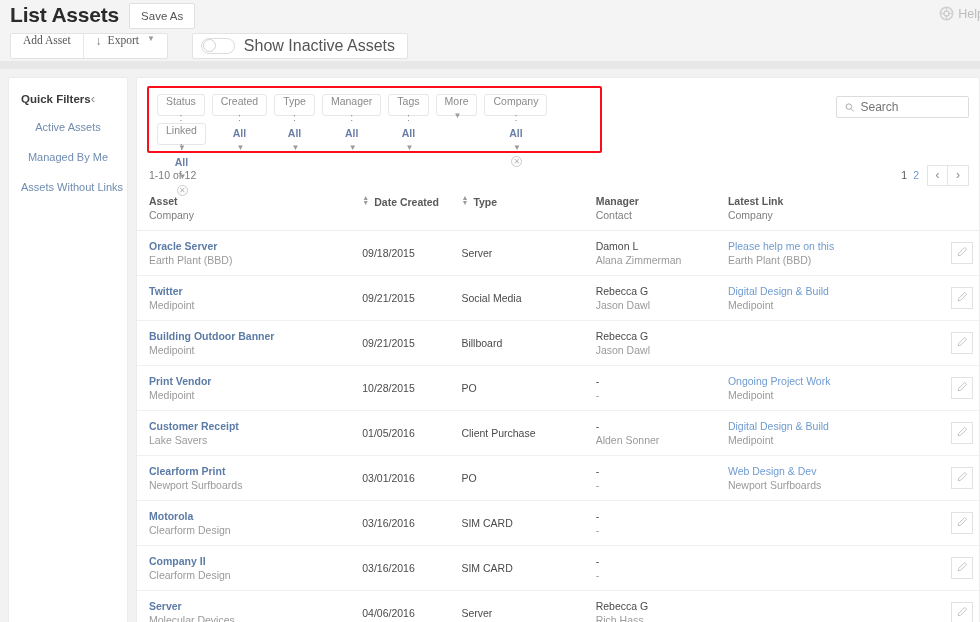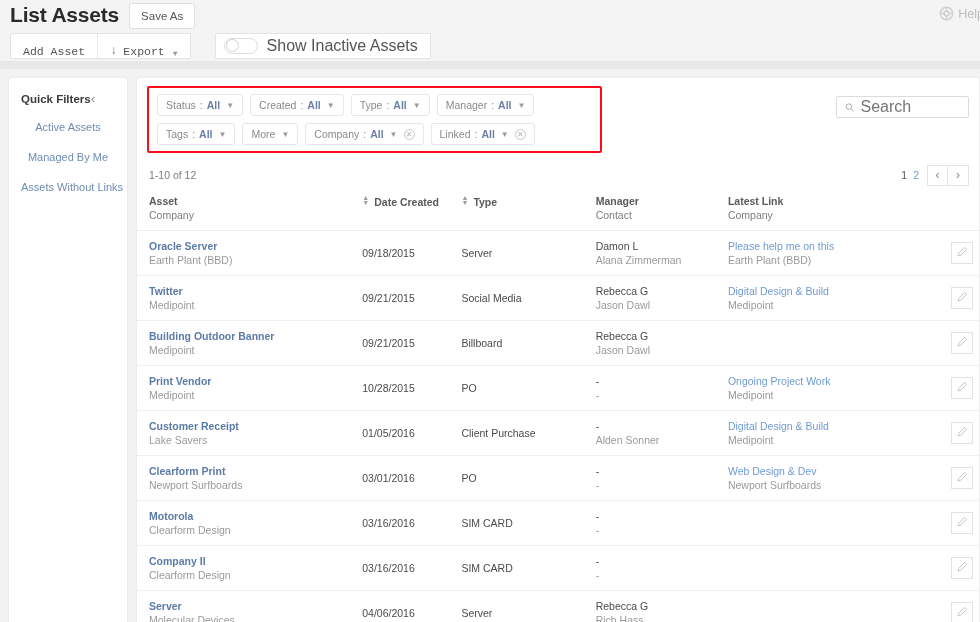--- a/index.html
+++ b/index.html
@@ -63,29 +63,29 @@
   .tb-group {
     display: flex;
     background: #fff;
     border: 1px solid #e3e3e3;
     border-radius: 2px;
     height: 26px;
     align-items: stretch;
   }
   .tb-btn {
     display: flex;
-    align-items: flex-end;
+    align-items: flex-start;
     gap: 6px;
     padding: 0 12px;
     font-size: 11.5px;
     color: #555;
     background: transparent;
     border: none;
     cursor: pointer;
-    font-family: Liberation Mono, monospace;
+    font-family: Liberation Serif, serif;
     white-space: nowrap;
   }
   .tb-sep { width: 1px; background: #e8e8e8; }
   .caret-sm { font-size: 8px; color: #9a9a9a; margin-left: 2px;}
   .dl-arrow { font-size: 12px; color: #7a7a7a; }
 
   .toggle-group {
     display: flex;
     align-items: center;
     background: #fff;
@@ -186,20 +186,21 @@
     background: #fff;
     height: 22px;
     display: flex;
     align-items: center;
     gap: 4px;
     padding: 0 8px;
     font-size: 10.5px;
     color: #8a8a8a;
     cursor: pointer;
     white-space: nowrap;
+    flex-direction: column;
   }
   .chip b { color: #6b7fa6; font-weight: bold; }
   .chip .x {
     width: 11px; height: 11px; border-radius: 50%;
     border: 1px solid #c9c9c9; color: #b5b5b5;
     font-size: 8px; line-height: 9px; text-align: center;
     margin-left: 2px;
   }
   .search-box {
     border: 1px solid #dcdcdc;
@@ -207,21 +208,21 @@
     height: 22px;
     width: 133px;
     display: flex;
     align-items: center;
     gap: 6px;
     padding: 0 8px;
     margin-top: 10px;
   }
   .search-box input {
     border: none; outline: none;
-    font-size: 16px; color: #9a9a9a;
+    font-size: 12px; color: #9a9a9a;
     width: 100%;
     font-family: "Liberation Sans", sans-serif;
     background: transparent;
   }
 
   
   .result-bar {
     display: flex;
     align-items: center;
     justify-content: space-between;

